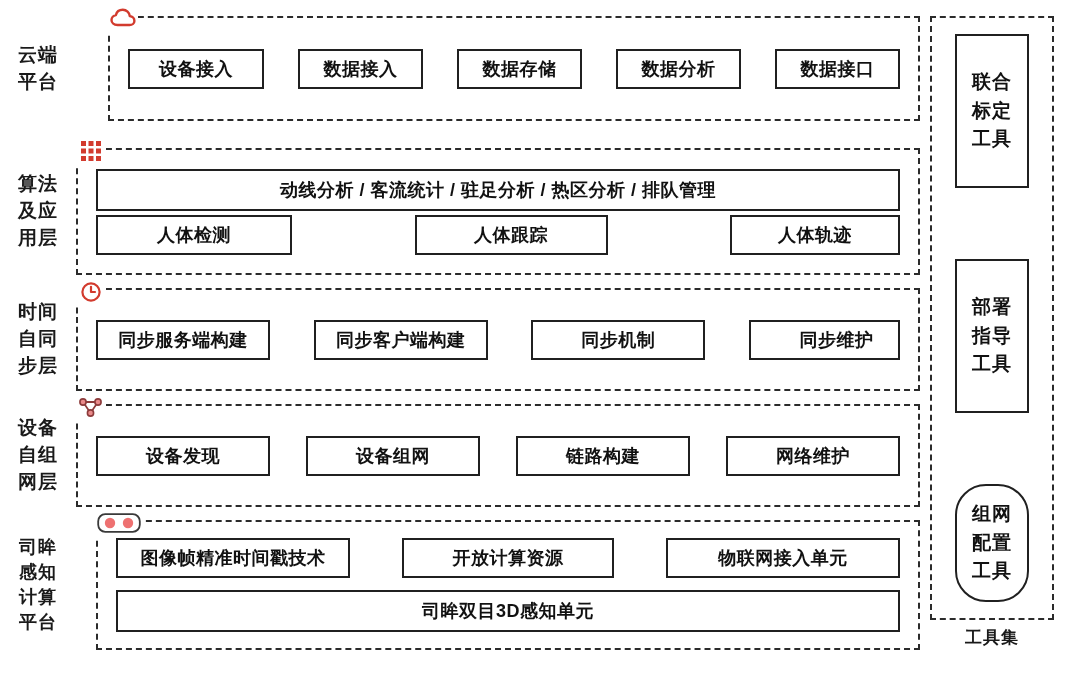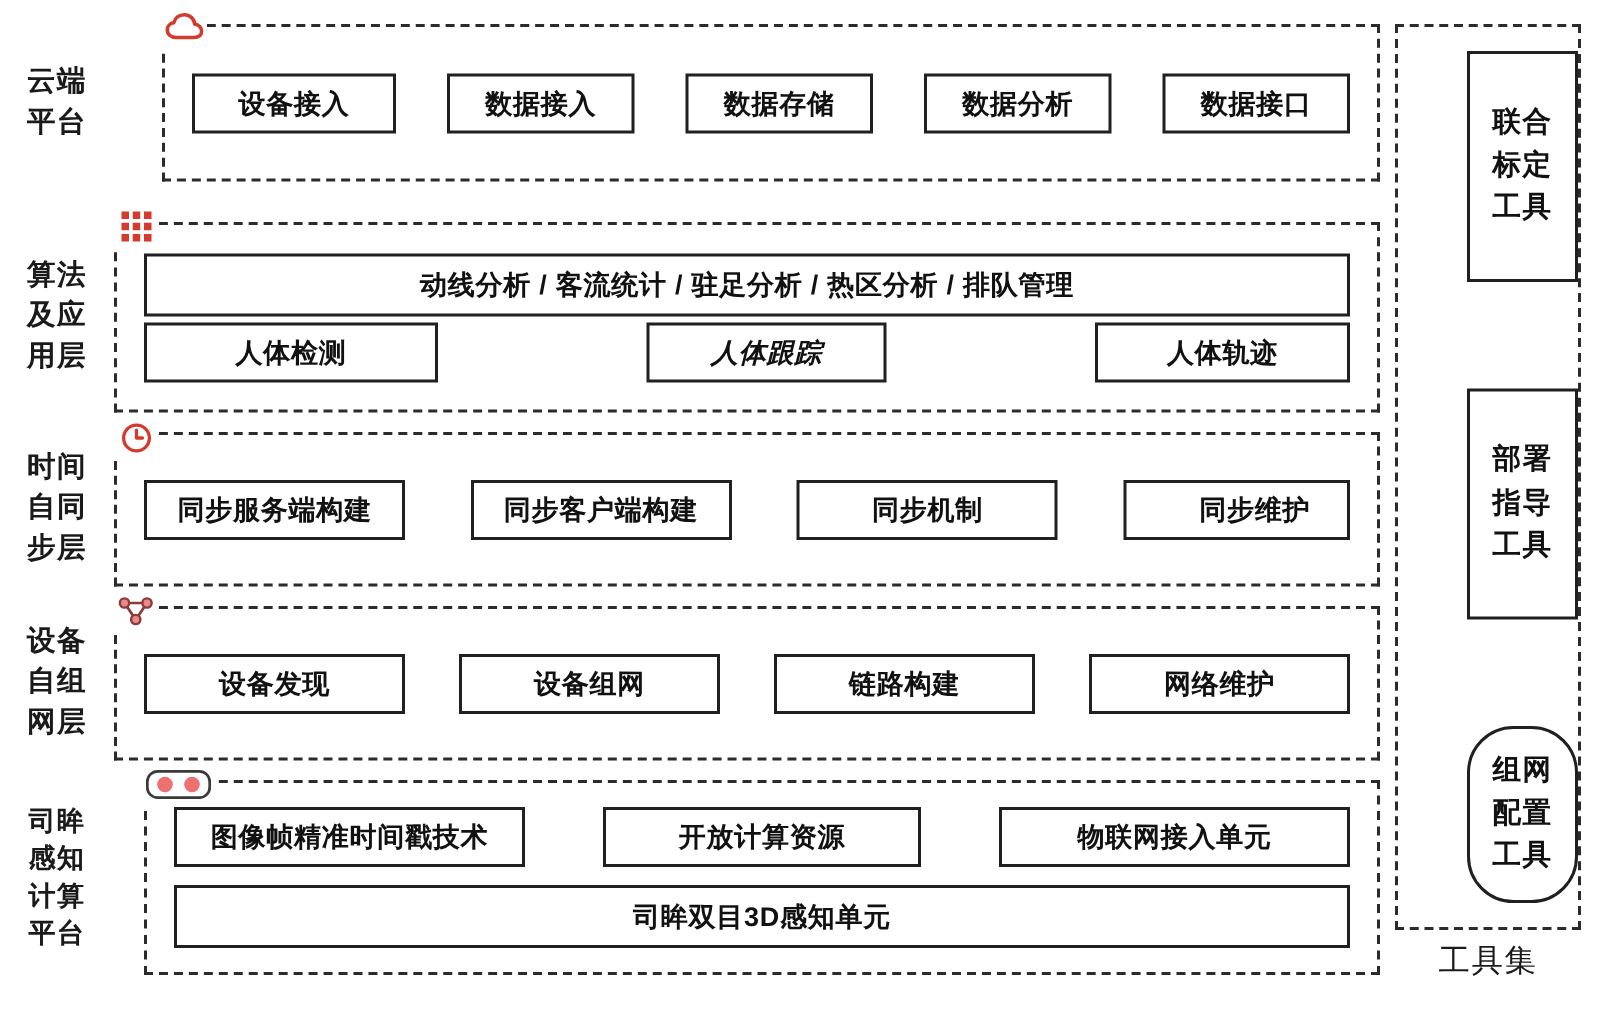--- a/index.html
+++ b/index.html
@@ -97,21 +97,21 @@
   }
   .badge svg { display: block; }
 
   
   #tools-panel {
     position: absolute;
     border: 2px dashed #2b2b2b;
     box-sizing: border-box;
     display: flex;
     flex-direction: column;
-    align-items: flex-end;
+    align-items: center;
     justify-content: space-between;
     padding: 16px 0;
   }
   .tool-box {
     width: 74px;
     border: 2px solid #202020;
     box-sizing: border-box;
     background: #ffffff;
     display: flex;
     flex-direction: column;
@@ -121,22 +121,22 @@
     font-weight: 700;
     line-height: 1.5;
     letter-spacing: 1px;
     color: #111111;
   }
   .tool-box span { display: block; white-space: nowrap; }
 
   #tools-caption {
     position: absolute;
     text-align: center;
-    font-size: 21px;
-    font-weight: 400;
+    font-size: 17px;
+    font-weight: 700;
     letter-spacing: 1px;
     color: #1a1a1a;
   }
 </style>
 </head>
 <body>
 
 <div id="canvas">
 
   <div class="layer-row" style="top:16px; width:920px; height:105px;gap:32px;">
@@ -178,21 +178,21 @@
           <rect x="1" y="16" width="5" height="5" fill="#d23b2e"></rect>
           <rect x="8.5" y="16" width="5" height="5" fill="#d23b2e"></rect>
           <rect x="16" y="16" width="5" height="5" fill="#d23b2e"></rect>
         </svg>
       </div>
       <div class="chip-row">
         <div class="chip wide tall">动线分析 / 客流统计 / 驻足分析 / 热区分析 / 排队管理</div>
       </div>
       <div class="chip-row">
         <div class="chip" style="width:196px;">人体检测</div>
-        <div class="chip" style="width:160px;font-style:italic;">人体跟踪</div>
+        <div class="chip" style="width:193px;">人体跟踪</div>
         <div class="chip" style="width:170px;">人体轨迹</div>
       </div>
     </div>
   </div>
 
   <div class="layer-row" style="top:288px; width:920px; height:103px;">
     <div class="layer-label">
       <span>时间</span>
       <span>自同</span>
       <span>步层</span>

